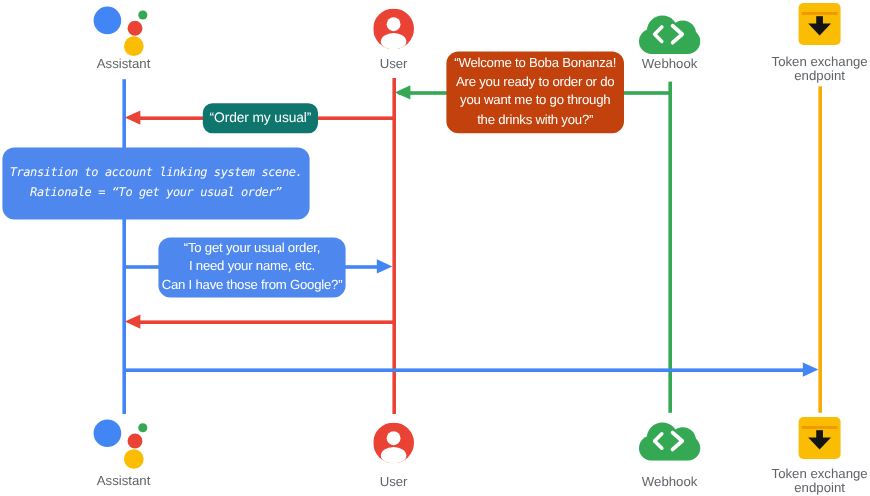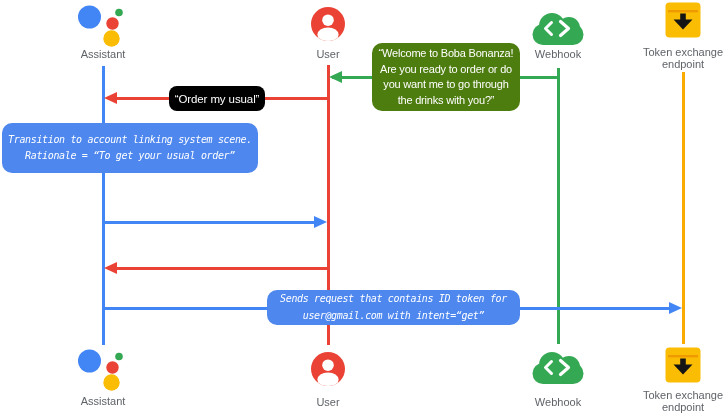--- a/index.html
+++ b/index.html
@@ -17,22 +17,22 @@
   .head{position:absolute;width:0;height:0;border-top:6px solid transparent;border-bottom:6px solid transparent;z-index:3;}
   .hl-red{border-right:13px solid #ea4335}
   .hl-green{border-right:13px solid #34a853}
   .hr-blue{border-left:13px solid #4285f4}
 
   .bubble{
     position:absolute;z-index:2;color:#fff;border-radius:10px;
     display:flex;align-items:center;justify-content:center;text-align:center;
     white-space:pre;
   }
-  .bg-green{background:#4d7c0f}
-  .bg-red{background:#000000}
+  .bg-green{background:#c2410c}
+  .bg-red{background:#0f766e}
   .bg-blue{background:#4e87ee}
   .sans-bubble{font-size:11px;line-height:15.5px;letter-spacing:-0.2px;}
   .sans-bubble-sm{font-size:11.5px;letter-spacing:-0.1px;}
   .mono-bubble{
     font-family:"DejaVu Sans Mono", monospace;font-style:italic;
     font-size:10px;line-height:16.5px;letter-spacing:-0.35px;
   }
 
   .actor-icon{position:absolute;z-index:2;}
   .actor-label{
@@ -130,27 +130,28 @@
   <div class="head hl-green" style="left:329px;top:71px;"></div>
   <div class="bubble bg-green sans-bubble" style="left:372px;top:43px;width:148px;height:68px;">“Welcome to Boba Bonanza!
 Are you ready to order or do
 you want me to go through
 the drinks with you?”</div>
 
   <div class="mline ml-red" style="left:110px;top:96.5px;width:218px;"></div>
   <div class="head hl-red" style="left:104px;top:92px;"></div>
   <div class="bubble bg-red sans-bubble-sm" style="left:169px;top:86px;width:96px;height:25px;border-radius:8px;">“Order my usual”</div>
 
-  <div class="bubble bg-blue mono-bubble" style="left:2px;top:123px;width:256px;height:50px;">Transition to account linking system scene.
+  <div class="bubble bg-blue mono-bubble" style="left:2px;top:123px;width:256px;height:60px;">Transition to account linking system scene.
 Rationale = “To get your usual order”</div>
 
   <div class="mline ml-blue" style="left:103px;top:220.5px;width:215px;"></div>
   <div class="head hr-blue" style="left:314px;top:216px;"></div>
+  <div class="bubble bg-blue sans-bubble" style="left:132px;top:198px;width:156px;height:50px;">“To get your usual order,
+I need your name, etc.
+Can I have those from Google?”</div>
 
   <div class="mline ml-red" style="left:110px;top:266.5px;width:218px;"></div>
   <div class="head hl-red" style="left:104px;top:262px;"></div>
 
   <div class="mline ml-blue" style="left:103px;top:306.5px;width:570px;"></div>
   <div class="head hr-blue" style="left:669px;top:302px;"></div>
-  <div class="bubble bg-blue mono-bubble" style="left:267px;top:290px;width:253px;height:35px;">Sends request that contains ID token for
-user@gmail.com with intent=“get”</div>
 
 </div>
 
 </body></html>

